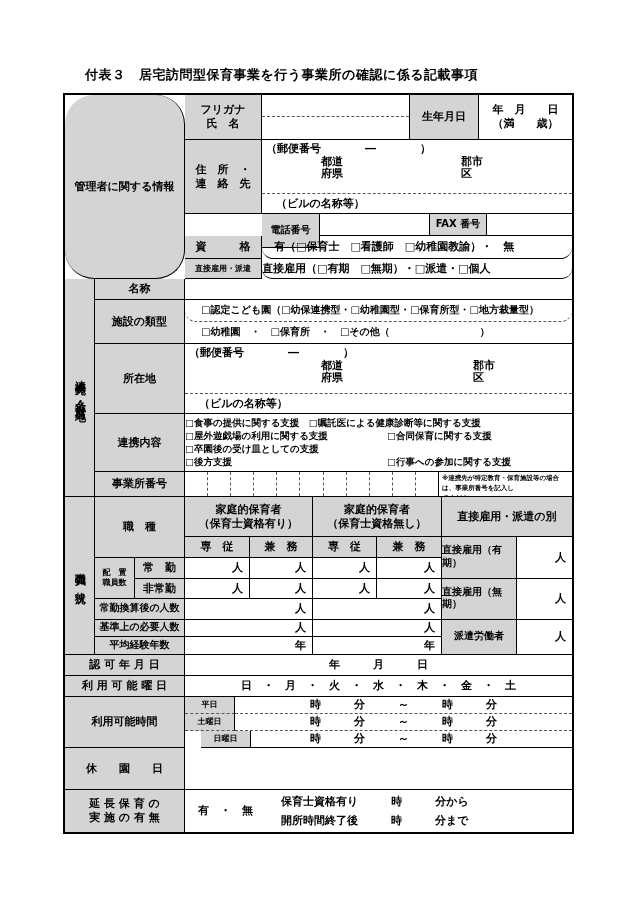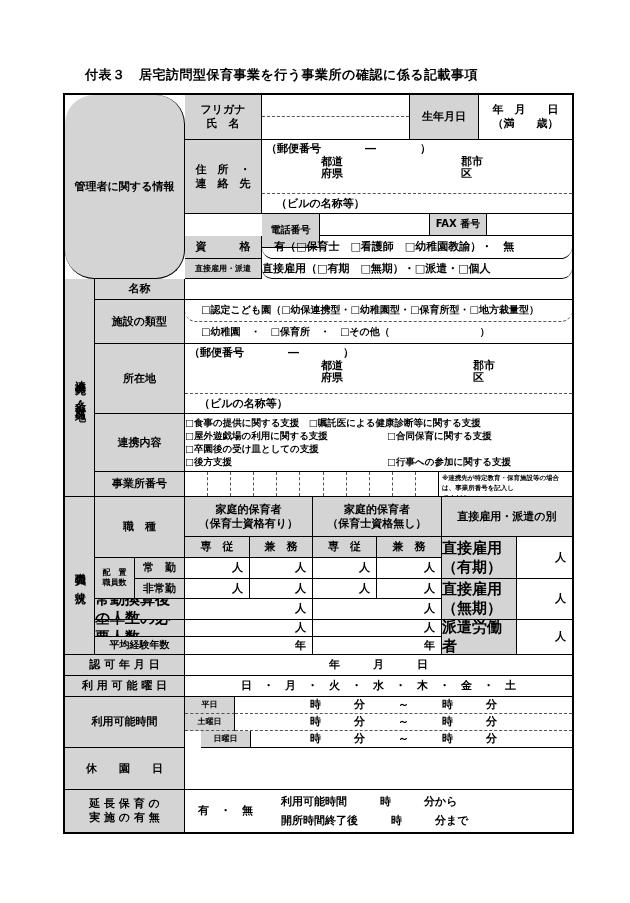--- a/index.html
+++ b/index.html
@@ -10,21 +10,21 @@
   .c { position:absolute; box-sizing:border-box; border-right:1px solid #000; border-bottom:1px solid #000;
        display:flex; align-items:center; justify-content:center; font-size:11px; overflow:hidden; line-height:1.25; }
   .g { background:#d4d4d4; }
   .nr { border-right:none; }
   .nb { border-bottom:none; }
   .db { border-bottom:1px dashed #555; }
   .left { justify-content:flex-start; }
   .col { flex-direction:column; }
   .unit { justify-content:flex-end; padding-right:6px; }
   .p0 { padding:0; }
-  .sm7 { font-size:6.5px; } .sm8 { font-size:8px; } .sm9 { font-size:15px; } .sm10 { font-size:10px; }
+  .sm7 { font-size:6.5px; } .sm8 { font-size:8px; } .sm9 { font-size:10px;font-family:Liberation Mono, monospace; } .sm10 { font-size:10px; }
   .nowrap { white-space:nowrap;border-radius:29px; }
   .vtext { writing-mode:vertical-rl; text-orientation:upright; letter-spacing:2px; font-size:11px; }
   
   .split2 { flex-direction:column; align-items:stretch; }
   .split2 .half { height:50%; box-sizing:border-box; }
   .split2 .half.top { border-bottom:1px dashed #555; }
   
   .addr { display:flex; flex-direction:column; align-items:stretch; width:100%; height:100%; }
   .addr .atop { flex:1; border-bottom:1px dashed #555; padding:2px 4px; box-sizing:border-box; }
   .addr .acols { display:flex; line-height:1.1; }
@@ -245,19 +245,19 @@
     <div class="c g" style="left:0;top:653px;width:120px;height:42px">休　　園　　日</div>
     <div class="c nr" style="left:120px;top:653px;width:387px;height:42px"></div>
 
     <div class="c g col nb" style="left:0;top:695px;width:120px;height:42px">
       <span>延 長 保 育 の</span>
       <span>実 施 の 有 無</span>
     </div>
     <div class="c nr nb ext" style="left:120px;top:695px;width:387px;height:42px">
       <span class="yn">有　・　無</span>
       <span class="lines">
-        <span>利用可能時間　　　時　　　分から</span>
+        <span>保育士資格有り　　　時　　　分から</span>
         <span>開所時間終了後　　　時　　　分まで</span>
       </span>
     </div>
 
   </div>
 </div>
 
 </body></html>

